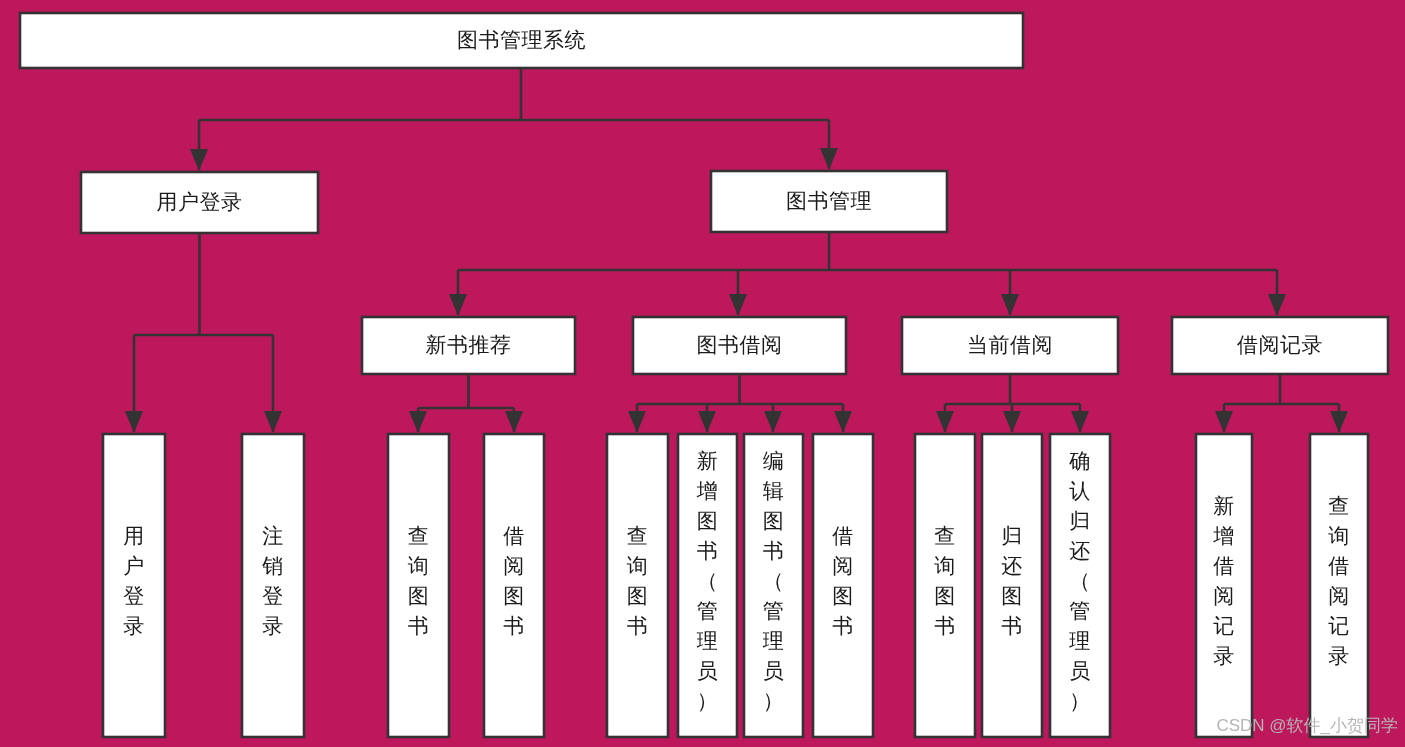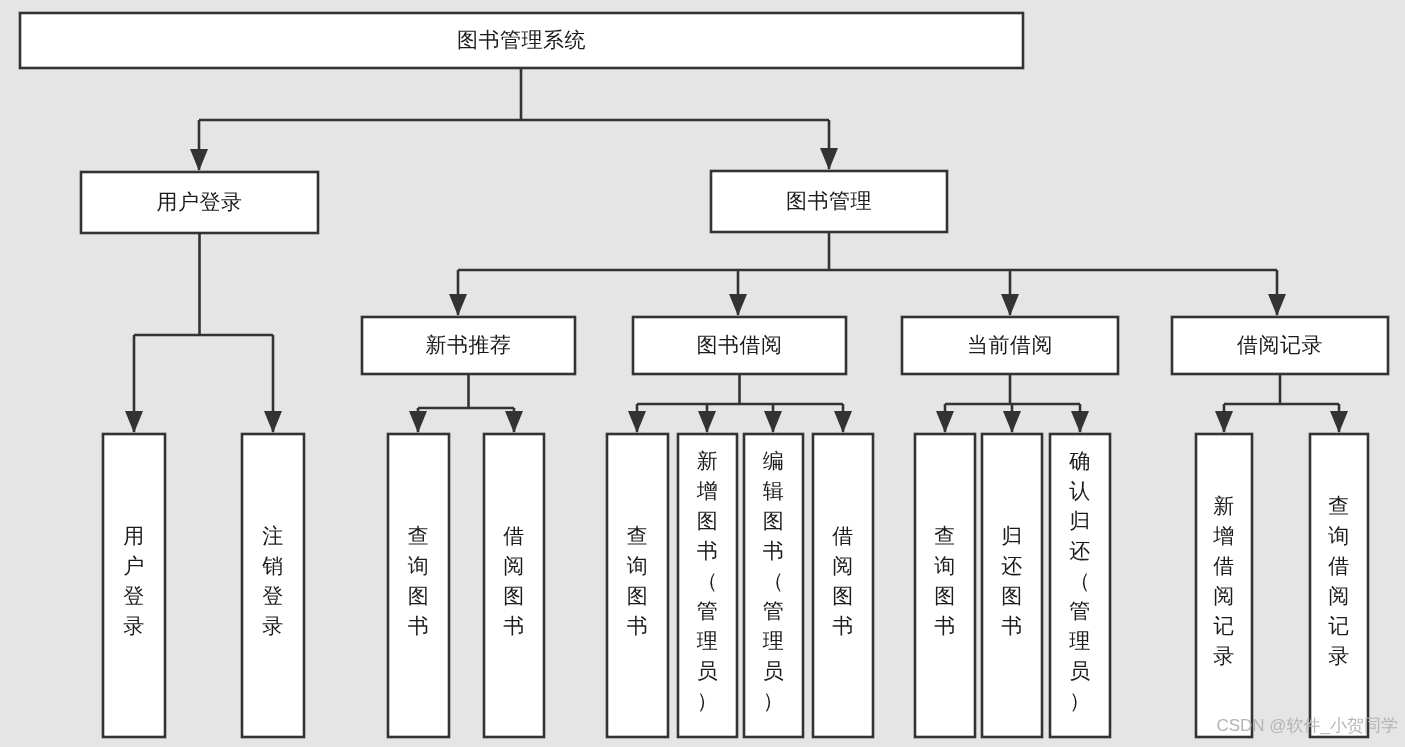--- a/index.html
+++ b/index.html
@@ -8,21 +8,21 @@
     padding: 0;
     background: #ffffff;
   }
   body {
     font-family: "Liberation Sans", "DejaVu Sans", sans-serif;
   }
   #diagram-root {
     position: relative;
     width: 1405px;
     height: 747px;
-    background: #e5e5e5;
+    background: #be185d;
     overflow: hidden;
   }
   svg.diagram-canvas {
     position: absolute;
     top: 0;
     left: 0;
     width: 1405px;
     height: 747px;
     display: block;
   }

